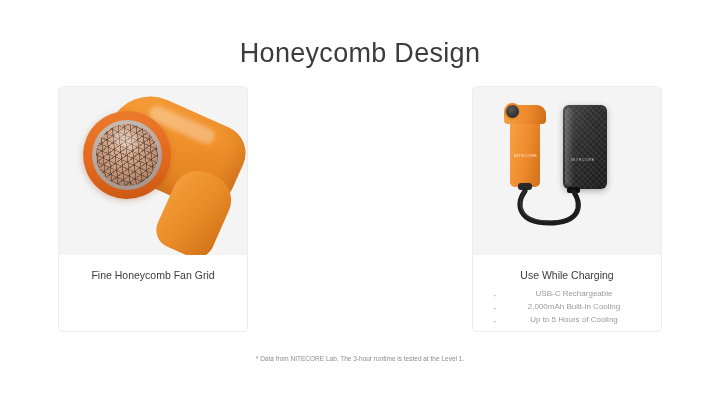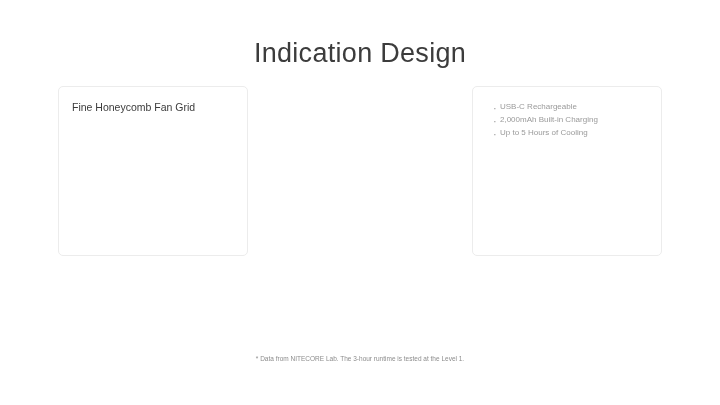--- a/index.html
+++ b/index.html
@@ -38,21 +38,22 @@
     display: flex;
     justify-content: space-between;
   }
   .card {
     width: 188px;
     background: #ffffff;
     border: 1px solid #ececec;
     border-radius: 5px;
     overflow: hidden;
     display: flex;
-    flex-direction: row;
+    flex-direction: column;
+    text-align: center;
   }
   .card-image {
     position: relative;
     height: 168px;
     background: #f4f4f4;
     overflow: hidden;
   }
   .card-body {
     padding: 14px 13px 16px 13px;
     height: 76px;
@@ -354,21 +355,21 @@
     top: 100px;
     width: 74px;
     height: 42px;
   }
 </style>
 </head>
 <body>
 
 <div class="page">
 
-  <div class="title">Indication Design</div>
+  <div class="title">Honeycomb Design</div>
 
   <div class="cards">
 
     <div class="card">
       <div class="card-image">
         <div class="dryer">
           <div class="dryer-barrel"></div>
           <div class="dryer-handle"></div>
           <div class="dryer-gloss"></div>
           <div class="dryer-ring">
@@ -402,23 +403,24 @@
           </div>
           <div class="chg-bank-port"></div>
 
           <svg class="chg-cable" viewBox="0 0 74 42">
             <path d="M12 4 C 2 18, 6 36, 36 36 C 66 36, 70 20, 61 5" fill="none" stroke="#1d1d1d" stroke-width="5" stroke-linecap="round"></path>
             <path d="M12 4 C 3 17, 7 34, 36 34" fill="none" stroke="#3a3a3a" stroke-width="1.3" stroke-linecap="round" opacity="0.8"></path>
           </svg>
         </div>
       </div>
       <div class="card-body">
+        <p class="card-heading">Use While Charging</p>
         <ul class="bullets">
           <li>USB-C Rechargeable</li>
-          <li>2,000mAh Built-in Charging</li>
+          <li>2,000mAh Built-in Cooling</li>
           <li>Up to 5 Hours of Cooling</li>
         </ul>
       </div>
     </div>
 
   </div>
 
   <div class="footnote">* Data from NITECORE Lab. The 3-hour runtime is tested at the Level 1.</div>
 
 </div>

